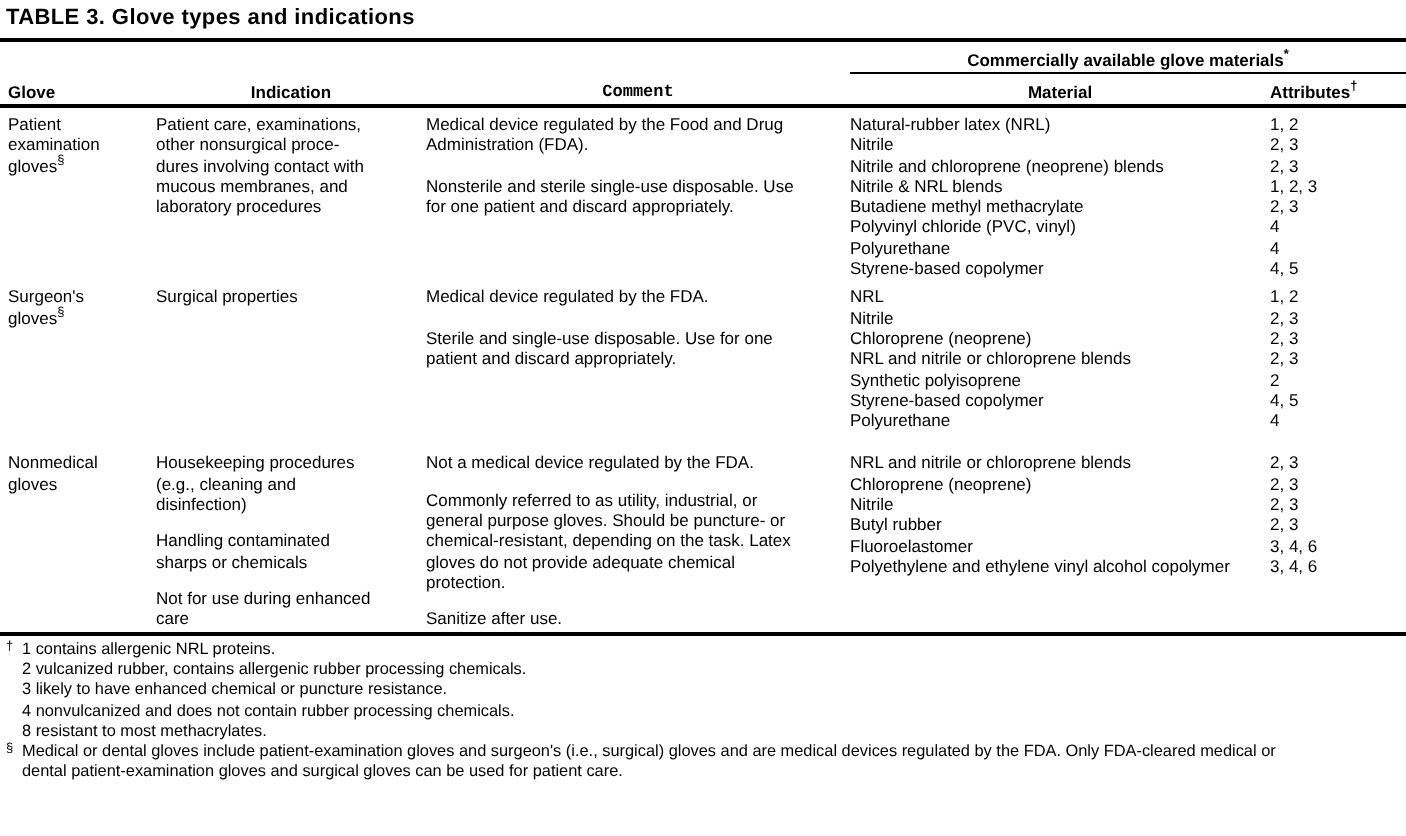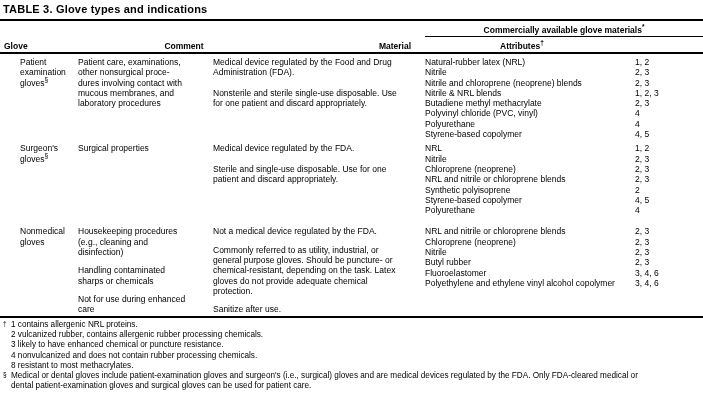--- a/index.html
+++ b/index.html
@@ -15,28 +15,28 @@
   .rule-title  { top:19px;  height:2px; }
   .rule-head   { top:52px;  height:2px; }
   .rule-bottom { top:316px; height:2px; }
   .group-head {
     position:absolute; top:25px; left:425px; width:278px;
     text-align:center; font-weight:bold; border-bottom:1.3px solid #000; padding-bottom:1px;
   }
   .col-heads { position:absolute; top:41px; left:0; width:703px; display:flex; font-weight:bold; }
   .ch-glove { width:78px;  padding-left:4px; }
   .ch-ind   { width:135px; text-align:center; }
-  .ch-com   { width:212px; text-align:center; }
+  .ch-com   { width:212px; text-align:center;font-family:Liberation Mono, monospace; }
   .ch-mat   { width:210px; text-align:center; }
   .ch-attr  { width:68px; }
   .rows { position:absolute; top:57px; left:0; width:703px; }
   .trow { display:flex; align-items:flex-start; }
   .trow-1 { margin-bottom:4px; }
   .trow-2 { margin-bottom:11px; }
-  .cell.glove { width:78px; padding-left:20px; }
+  .cell.glove { width:78px; padding-left:4px; }
   .cell.ind   { width:135px; }
   .cell.com   { width:212px; }
   .cell.mats  { width:278px; }
   .cell p { margin:0 0 10px 0; white-space:pre; }
   .trow-3 .cell p { margin-bottom:8px; }
   .cell p:last-child { margin-bottom:0; }
   .mat-line { display:flex; }
   .mat-name { width:210px; white-space:pre; }
   .mat-attr { width:68px;  white-space:pre; }
   sup { font-size:6.5px; vertical-align:super; line-height:0; }
@@ -50,20 +50,21 @@
 
 <div class="page">
 
   <div class="title">TABLE 3. Glove types and indications</div>
   <div class="rule rule-title"></div>
 
   <div class="group-head"><span>Commercially available glove materials</span><sup>*</sup></div>
 
   <div class="col-heads">
     <div class="ch-glove">Glove</div>
+    <div class="ch-ind">Indication</div>
     <div class="ch-com">Comment</div>
     <div class="ch-mat">Material</div>
     <div class="ch-attr"><span>Attributes</span><sup>†</sup></div>
   </div>
   <div class="rule rule-head"></div>
 
   <div class="rows">
 
     <div class="trow trow-1">
       <div class="cell glove"><span class="pre">Patient

